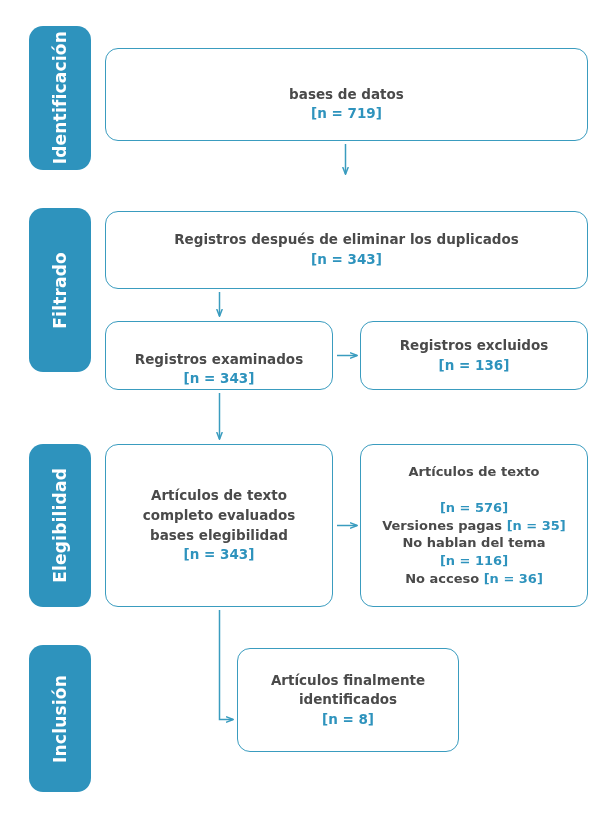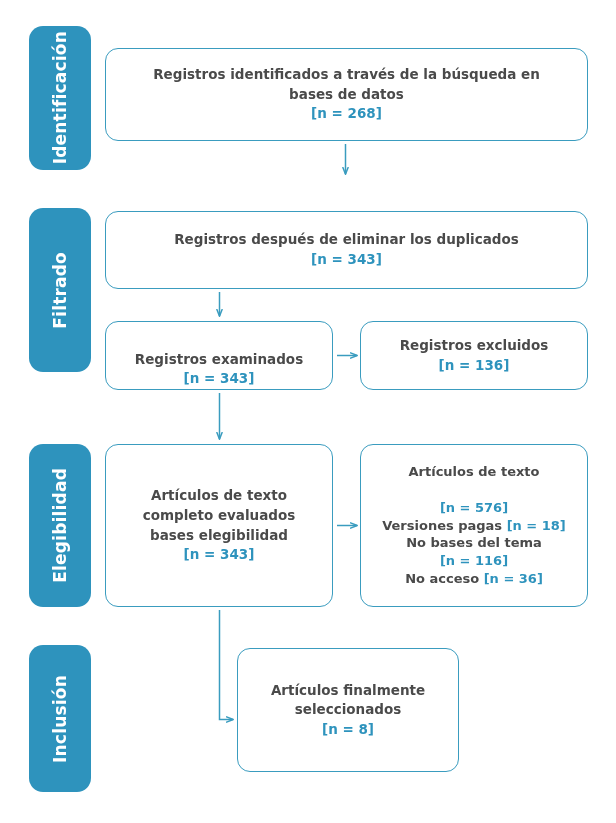--- a/index.html
+++ b/index.html
@@ -53,21 +53,21 @@
   }
   .n{color:#2e93bd;}
   .lbl{color:#4a4a4a;}
 
   #box-identified  {left:105px;top:48px; width:483px;height:93px;}
   #box-deduplicated{left:105px;top:211px;width:483px;height:78px;}
   #box-screened    {left:105px;top:321px;width:228px;height:69px;align-items:flex-end;}
   #box-excluded    {left:360px;top:321px;width:228px;height:69px;}
   #box-fulltext    {left:105px;top:444px;width:228px;height:163px;}
   #box-fulltext-exc{left:360px;top:444px;width:228px;height:163px;}
-  #box-included    {left:237px;top:648px;width:222px;height:124px;}
+  #box-included    {left:237px;top:648px;width:222px;height:104px;}
 
   #box-fulltext-exc .box-text{font-size:13px;line-height:1.38;}
   #box-included .box-text{font-size:13.5px;}
 
   svg.conn{position:absolute;left:0;top:0;width:616px;height:823px;pointer-events:none;}
 </style>
 </head>
 <body>
 
 <div id="diagram">
@@ -103,23 +103,23 @@
   <div class="stage" id="stage-elegibilidad">
     <span class="stage-label">Elegibilidad</span>
   </div>
 
   <div class="stage" id="stage-inclusion">
     <span class="stage-label">Inclusión</span>
   </div>
 
   <div class="box" id="box-identified">
     <div class="box-text">
-      <span class="lbl">Registros identificados a través de la búsqueda en</span><br>
+      <br>
       <span class="lbl">bases de datos</span><br>
-      <span class="n">[n = 268]</span>
+      <span class="n">[n = 719]</span>
     </div>
   </div>
 
   <div class="box" id="box-deduplicated">
     <div class="box-text">
       <span class="lbl">Registros después de eliminar los duplicados</span><br>
       <span class="n">[n = 343]</span>
     </div>
   </div>
 
@@ -144,28 +144,28 @@
       <span class="lbl">bases elegibilidad</span><br>
       <span class="n">[n = 343]</span>
     </div>
   </div>
 
   <div class="box" id="box-fulltext-exc">
     <div class="box-text">
       <span class="lbl">Artículos de texto</span><br>
       <br>
       <span class="n">[n = 576]</span><br>
-      <span class="lbl">Versiones pagas </span><span class="n">[n = 18]</span><br>
-      <span class="lbl">No bases del tema</span><br>
+      <span class="lbl">Versiones pagas </span><span class="n">[n = 35]</span><br>
+      <span class="lbl">No hablan del tema</span><br>
       <span class="n">[n = 116]</span><br>
       <span class="lbl">No acceso </span><span class="n">[n = 36]</span>
     </div>
   </div>
 
   <div class="box" id="box-included">
     <div class="box-text">
       <span class="lbl">Artículos finalmente</span><br>
-      <span class="lbl">seleccionados</span><br>
+      <span class="lbl">identificados</span><br>
       <span class="n">[n = 8]</span>
     </div>
   </div>
 
 </div>
 
 </body></html>

